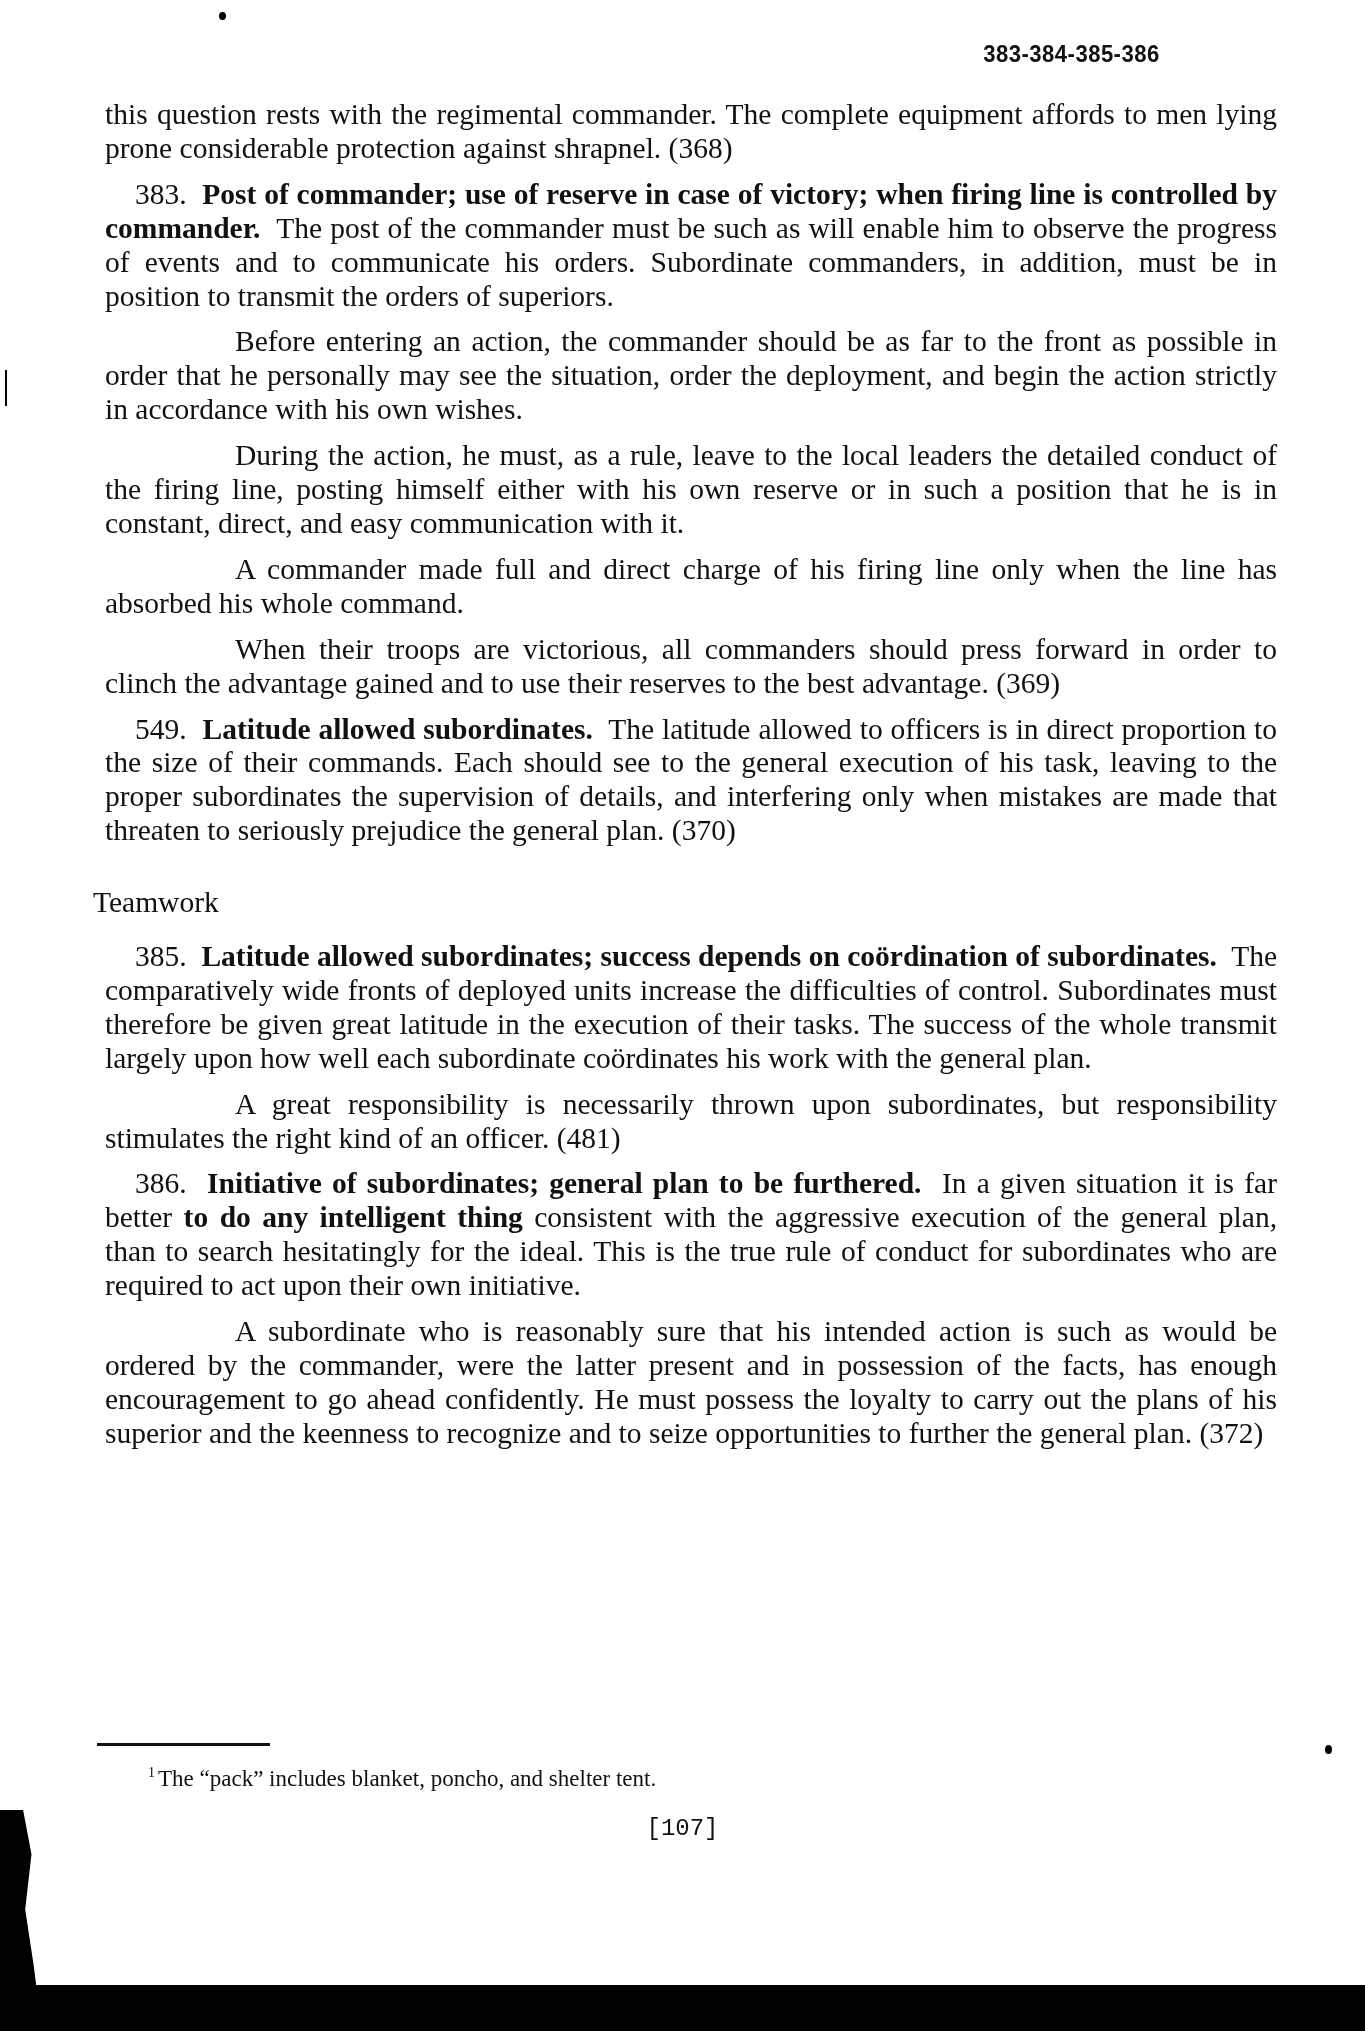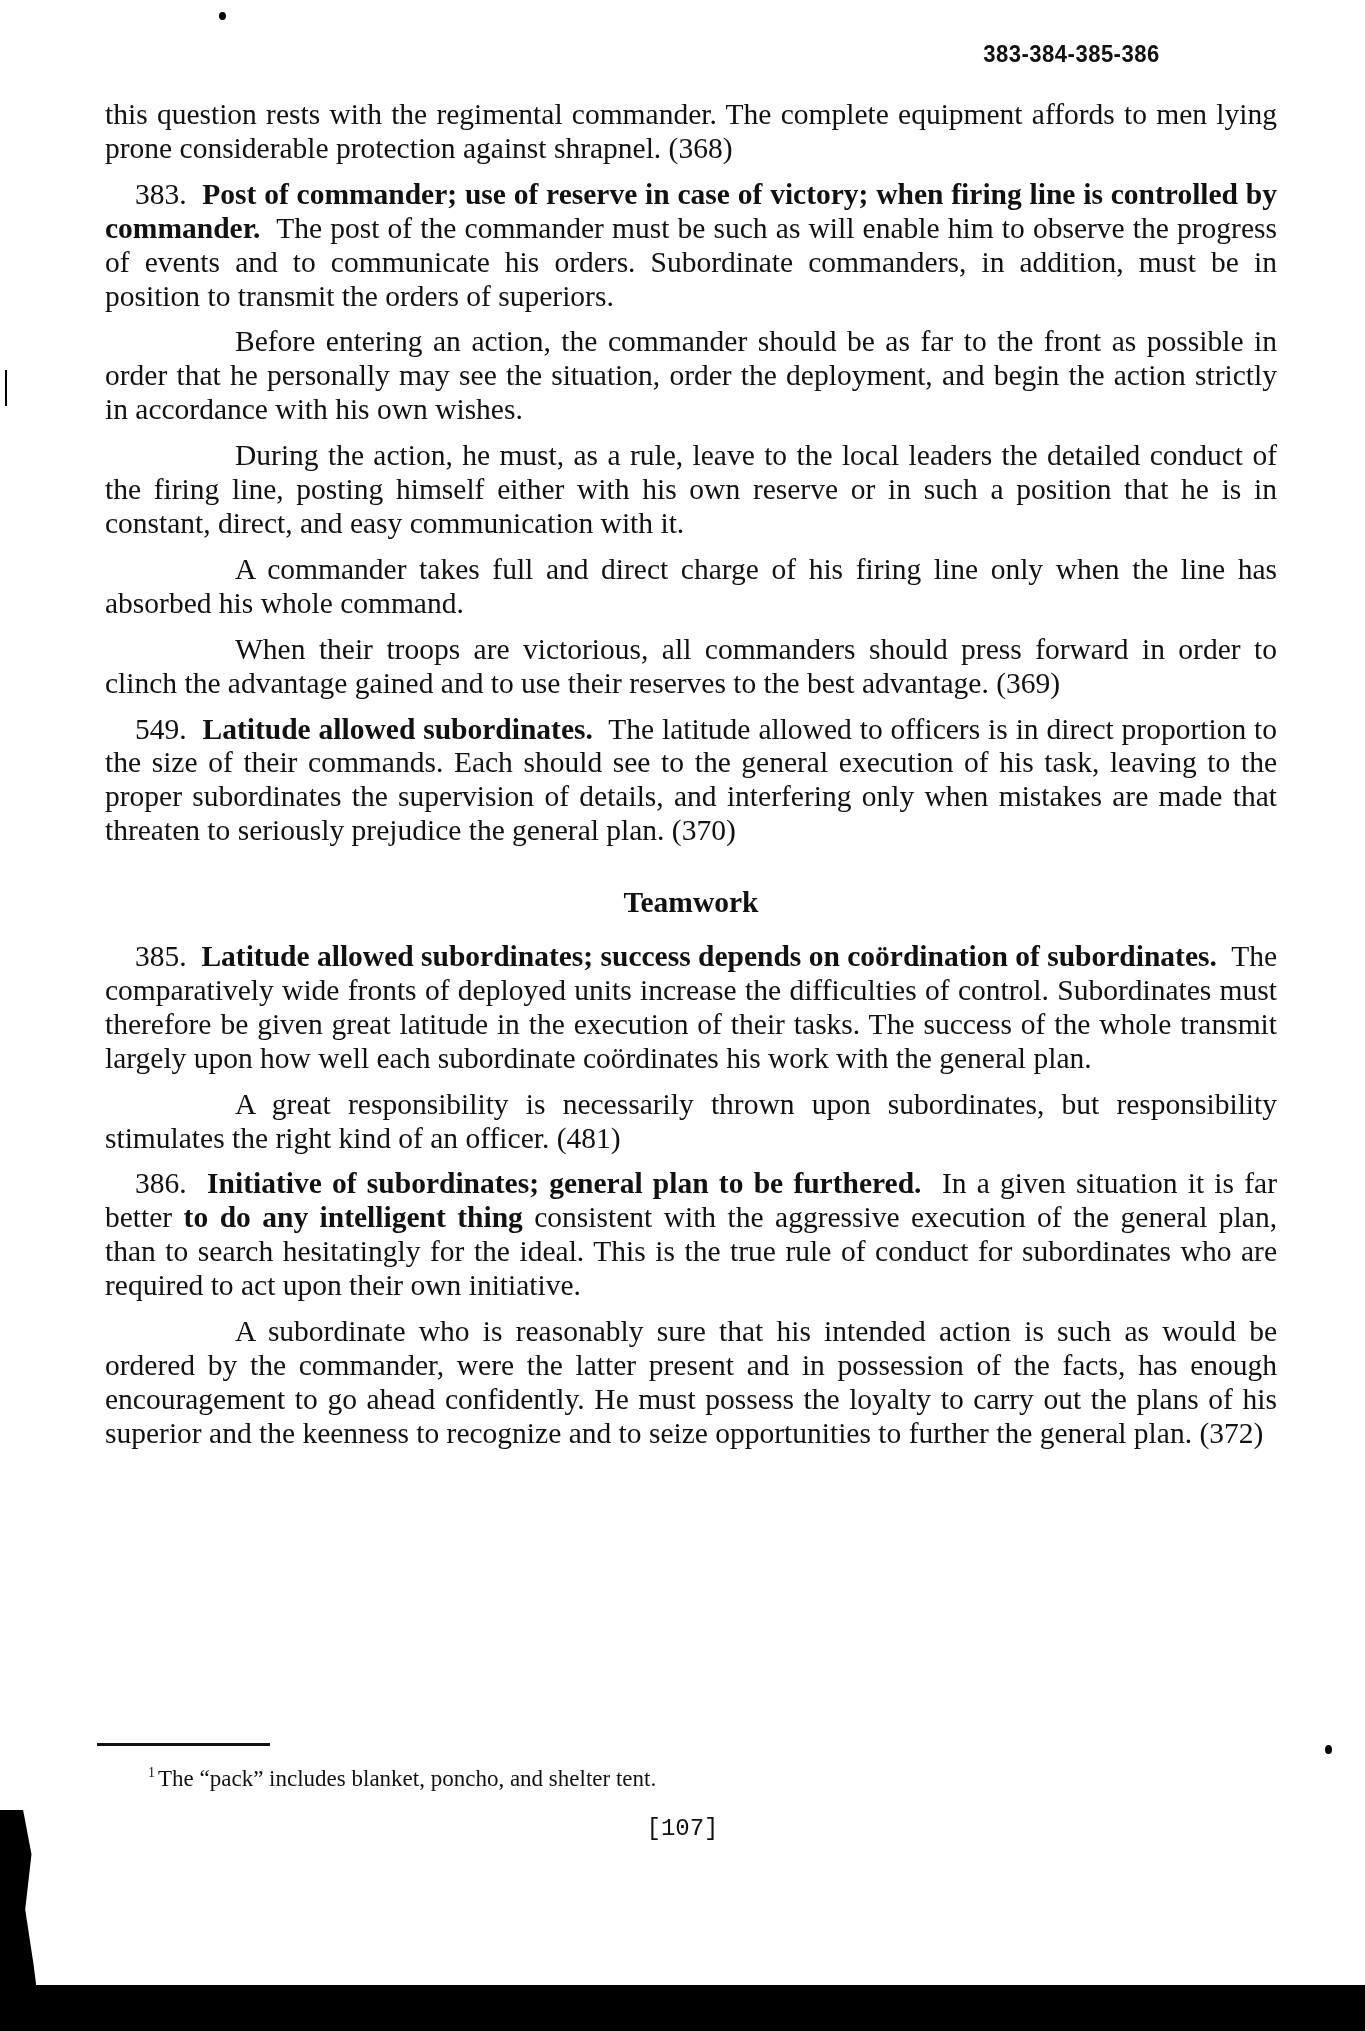--- a/index.html
+++ b/index.html
@@ -7,21 +7,21 @@
          font-family:"DejaVu Serif", "Liberation Serif", serif; color:#111; }
   .page { position:absolute; left:0; top:0; width:1222px; height:2031px; }
   .running-head { position:absolute; top:40px; right:62px; font-family:"Liberation Sans", sans-serif;
                   font-weight:bold; font-size:24px; letter-spacing:0.5px; transform:scaleX(0.92); transform-origin:right; }
   .body { position:absolute; left:93px; top:86px; width:1196px; font-family:"Liberation Serif", serif;
           font-size:29.5px; line-height:33.9px; text-align:justify; }
   .p { margin:12px; }
   .p.indent { text-indent:130px; }
   .p.num { text-indent:30px; }
   .b { font-weight:bold; }
-  .heading { text-align:center; font-weight:bold; margin:38px 0 20px 0; }
+  .heading { font-weight:normal; margin:38px 0 20px 0; }
   .fn-rule { position:absolute; left:97px; top:1743px; width:173px; border-top:3px solid #111; }
   .footnote { position:absolute; left:148px; top:1765px; font-family:"Liberation Serif", serif; font-size:23px; }
   .footnote sup { font-size:14px; vertical-align:super; margin-right:3px; }
   .folio { position:absolute; left:0; width:1365px; top:1815px; text-align:center; font-family:Liberation Mono, monospace; font-size:24px; }
   .scan-band-bottom { position:absolute; left:0; top:1985px; width:1365px; height:46px; background:#000; }
   .scan-band-left { position:absolute; left:0; top:1810px; width:42px; height:221px; background:#000;
                     clip-path:polygon(0 0, 55% 0, 75% 20%, 60% 45%, 80% 70%, 100% 100%, 0 100%); }
   .speck { position:absolute; background:#000; border-radius:50%; }
 </style>
 </head>
@@ -33,21 +33,21 @@
   <div class="body">
     <p class="p">this question rests with the regimental commander.  The complete equipment affords to men lying prone considerable protection against shrapnel.  (368)</p>
 
     <p class="p num">
       <span>383.</span>&nbsp;
       <span class="b">Post of commander; use of reserve in case of victory; when firing line is controlled by commander.</span>&nbsp;
       <span>The post of the commander must be such as will enable him to observe the progress of events and to communicate his orders.  Subordinate commanders, in addition, must be in position to transmit the orders of superiors.</span>
     </p>
     <p class="p indent">Before entering an action, the commander should be as far to the front as possible in order that he personally may see the situation, order the deployment, and begin the action strictly in accordance with his own wishes.</p>
     <p class="p indent">During the action, he must, as a rule, leave to the local leaders the detailed conduct of the firing line, posting himself either with his own reserve or in such a position that he is in constant, direct, and easy communication with it.</p>
-    <p class="p indent">A commander takes full and direct charge of his firing line only when the line has absorbed his whole command.</p>
+    <p class="p indent">A commander made full and direct charge of his firing line only when the line has absorbed his whole command.</p>
     <p class="p indent">When their troops are victorious, all commanders should press forward in order to clinch the advantage gained and to use their reserves to the best advantage.  (369)</p>
 
     <p class="p num">
       <span>549.</span>&nbsp;
       <span class="b">Latitude allowed subordinates.</span>&nbsp;
       <span>The latitude allowed to officers is in direct proportion to the size of their commands.  Each should see to the general execution of his task, leaving to the proper subordinates the supervision of details, and interfering only when mistakes are made that threaten to seriously prejudice the general plan.  (370)</span>
     </p>
 
     <div class="heading">Teamwork</div>
 

